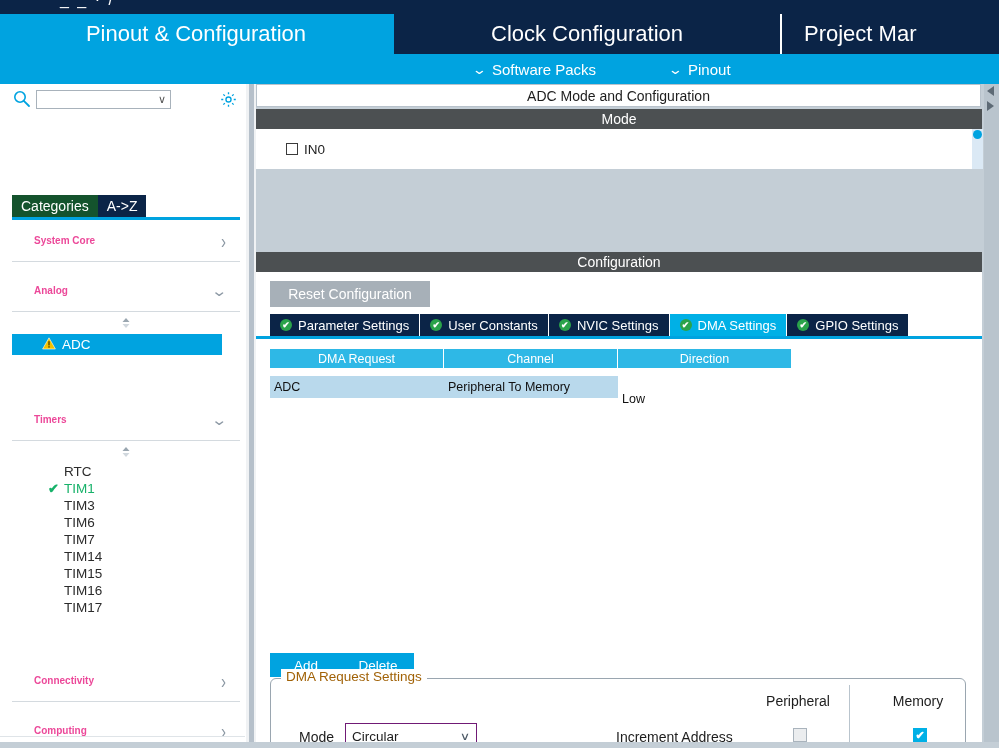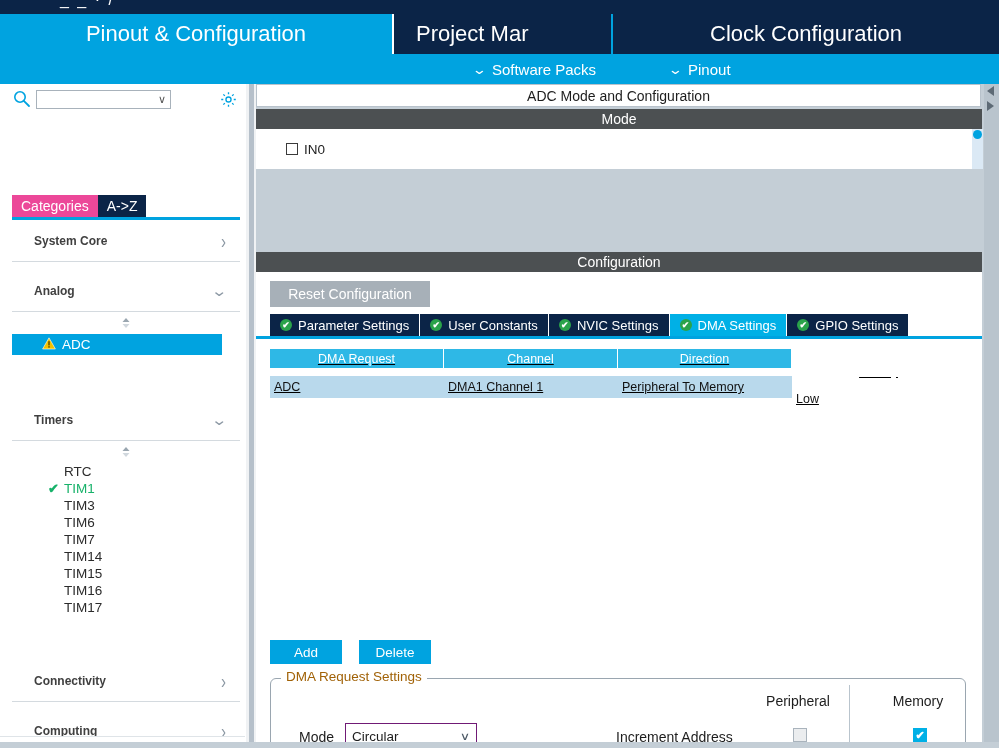--- a/index.html
+++ b/index.html
@@ -74,37 +74,37 @@
   .searchbox .caret { font-size:11px; color:#555; line-height:1; }
   .gear { margin-left:48px; width:19px; height:19px; }
 
   .catrow {
     position:absolute; left:12px; top:111px; height:22px; display:flex;
   }
   .catbtn {
     font-size:14px; color:#ffffff; display:flex; align-items:center;
     padding:0 9px; box-sizing:border-box; cursor:default;
   }
-  .catbtn.active { background:#ec4899; }
+  .catbtn.active { background:#14532d; }
   .catbtn.inactive { background:#0b2447; }
   .catunderline {
     position:absolute; left:12px; top:133px; width:228px; height:3px;
     background:#00a3e0;
   }
 
   .panelbody {
     position:absolute; left:12px; top:136px; width:228px; height:612px;
     box-sizing:border-box;
   }
   .grp {
     position:relative; height:42px; display:flex; align-items:center;
     border-bottom:1px solid #d4dadf; box-sizing:border-box;
   }
   .grp .gname {
-    font-size:12px; color:#404040; font-weight:600; padding-left:22px;
+    font-size:10px; color:#ec4899; font-weight:600; padding-left:22px;
   }
   .grp .garrow {
     position:absolute; right:14px; color:#8c98a4; font-size:15px;
     line-height:1;
   }
   .grp .garrow.right { transform:scaleY(1.35); }
   .grp .garrow.down  { transform:scaleX(1.35); }
 
   .spinner {
     height:22px; display:flex; align-items:center; justify-content:center;
@@ -205,36 +205,36 @@
     position:absolute; left:0; top:64px; width:726px; height:3px;
     background:#00a3e0;
   }
   .okico {
     width:12px; height:12px; border-radius:50%; background:#2aa34a;
     display:inline-flex; align-items:center; justify-content:center;
     color:#ffffff; font-size:9px; line-height:1; font-weight:bold;
   }
 
   
-  .tbl { position:absolute; left:14px; top:77px; width:696px;text-decoration:underline; }
+  .tbl { position:absolute; left:14px; top:77px; width:696px; }
   .tbl .thead { display:flex; height:19px; }
   .tbl .thead div {
     background:#2eb8e6; color:#ffffff; font-size:12.5px;
     display:flex; align-items:center; justify-content:center;
     border-right:1px solid #ffffff; box-sizing:border-box;
   }
   .tbl .trow { display:flex; height:22px; margin-top:8px; }
   .tbl .trow div {
     background:#b9d9ec; color:#111111; font-size:12.5px;
     display:flex; align-items:center; padding-left:4px;
     box-sizing:border-box;
   }
   .c1 { width:174px; } .c2 { width:174px; } .c3 { width:174px; } .c4 { width:174px;margin-top:23px; }
 
-  .btnrow { position:absolute; left:14px; top:368px; display:flex; gap:17px; }
+  .btnrow { position:absolute; left:14px; top:381px; display:flex; }
   .bluebtn {
     width:72px; height:24px; background:#00a3e0; color:#ffffff;
     font-size:13.5px; display:flex; align-items:center; justify-content:center;
     cursor:default;
   }
 
   .fieldset {
     position:absolute; left:14px; top:406px; width:696px; height:146px;
     border:1px solid #9aa6b0; border-radius:6px; box-sizing:border-box;
   }
@@ -305,22 +305,22 @@
 <body>
 
 <div class="app">
 
   <div class="titlebar">
     <span class="ghost">_  _              ·        /</span>
   </div>
 
   <div class="tabbar">
     <div class="mtab t1">Pinout &amp; Configuration</div>
+    <div class="mtab t2">Clock Configuration</div>
     <div class="mtab t3">Project Mar</div>
-    <div class="mtab t2">Clock Configuration</div>
   </div>
 
   <div class="subbar">
     <div class="subitem s1">
       <span class="chev">⌄</span>
       <span>Software Packs</span>
     </div>
     <div class="subitem s2">
       <span class="chev">⌄</span>
       <span>Pinout</span>
@@ -502,21 +502,20 @@
 
       <div class="tbl">
         <div class="thead">
           <div class="c1">DMA Request</div>
           <div class="c2">Channel</div>
           <div class="c3">Direction</div>
           <div class="c4">Priority</div>
         </div>
         <div class="trow">
           <div class="c1">ADC</div>
-          <div class="c2">DMA1 Channel 1</div>
           <div class="c3">Peripheral To Memory</div>
           <div class="c4">Low</div>
         </div>
       </div>
 
       <div class="btnrow">
         <div class="bluebtn">Add</div>
         <div class="bluebtn">Delete</div>
       </div>
 

